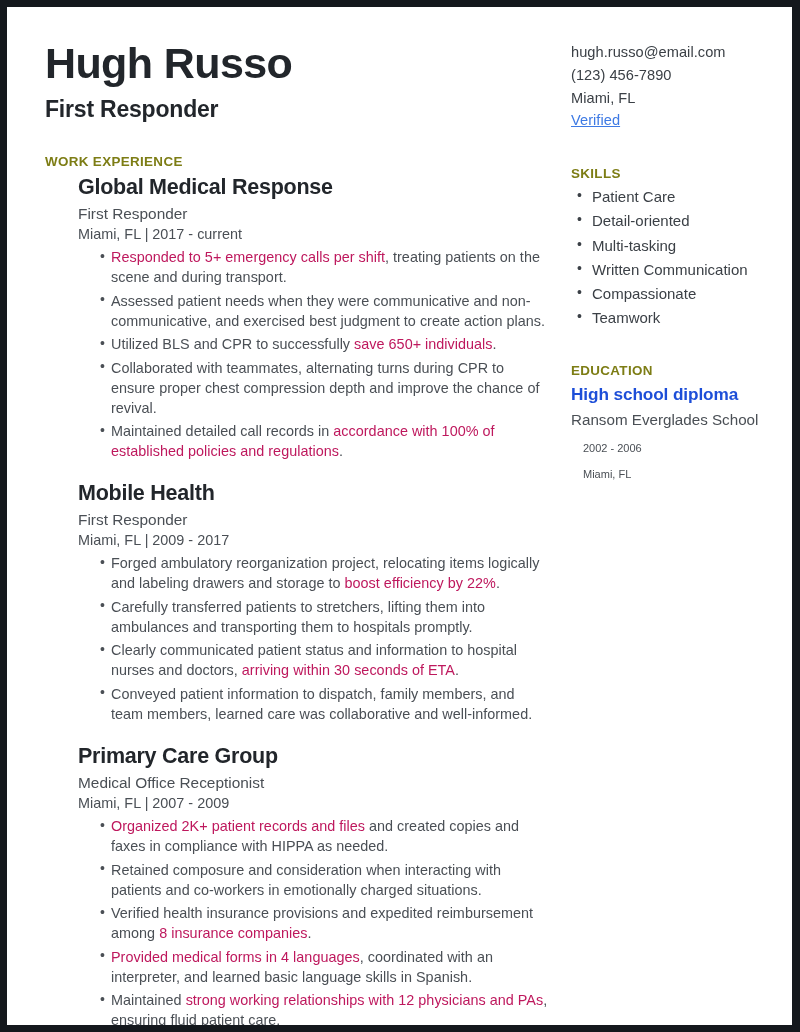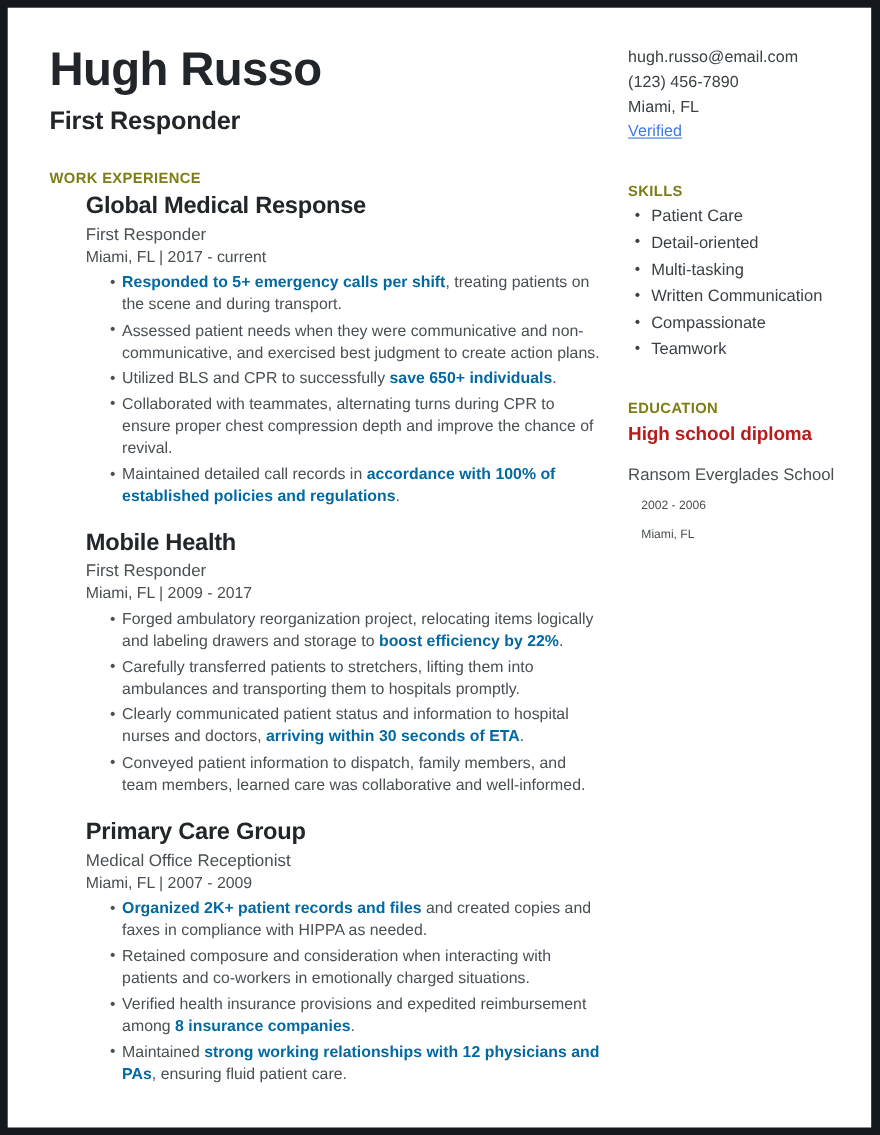--- a/index.html
+++ b/index.html
@@ -139,21 +139,21 @@
   }
   ul.bullets > li::before {
     content: "\2022";
     position: absolute;
     left: 0;
     top: -0.5px;
     color: #4a4f55;
     font-size: 14px;
     line-height: 1.4;
   }
-  ul.bullets b { color: #0369a1; font-weight: 700; }
+  ul.bullets b { color: #be185d; font-weight: 400; }
 
   
   ul.skills {
     margin: 0;
     padding: 0 0 0 4px;
     list-style: none;
   }
   ul.skills > li {
     position: relative;
     font-size: 15px;
@@ -169,24 +169,24 @@
     top: -1px;
     color: #3b4046;
     font-size: 14px;
   }
 
   
   .edu-block { margin-top: 2px; }
   .edu-degree {
     font-size: 17.2px;
     font-weight: 700;
-    color: #b91c1c;
+    color: #1d4ed8;
     line-height: 1.22;
     letter-spacing: -0.1px;
-    margin: 0 0 17px 0;
+    margin: 0 0 5px 0;
   }
   .edu-school {
     font-size: 15.2px;
     color: #4a4f55;
     line-height: 1.27;
     margin: 0;
   }
   .edu-years, .edu-location {
     font-size: 11px;
     color: #4a4f55;
@@ -237,20 +237,21 @@
                 </ul>
               </div>
               <div class="job">
                 <div class="job-company">Primary Care Group</div>
                 <div class="job-role">Medical Office Receptionist</div>
                 <div class="job-meta">Miami, FL  |  2007 - 2009</div>
                 <ul class="bullets">
                   <li><b>Organized 2K+ patient records and files</b><span> and created copies and faxes in compliance with HIPPA as needed.</span></li>
                   <li><span>Retained composure and consideration when interacting with patients and co-workers in emotionally charged situations.</span></li>
                   <li><span>Verified health insurance provisions and expedited reimbursement among </span><b>8 insurance companies</b><span>.</span></li>
+                  <li><b>Provided medical forms in 4 languages</b><span>, coordinated with an interpreter, and learned basic language skills in Spanish.</span></li>
                   <li><span>Maintained </span><b>strong working relationships with 12 physicians and PAs</b><span>, ensuring fluid patient care.</span></li>
                 </ul>
               </div>
             </div>
         </div>
 
       </div>
 
       <div class="col-side">
 

